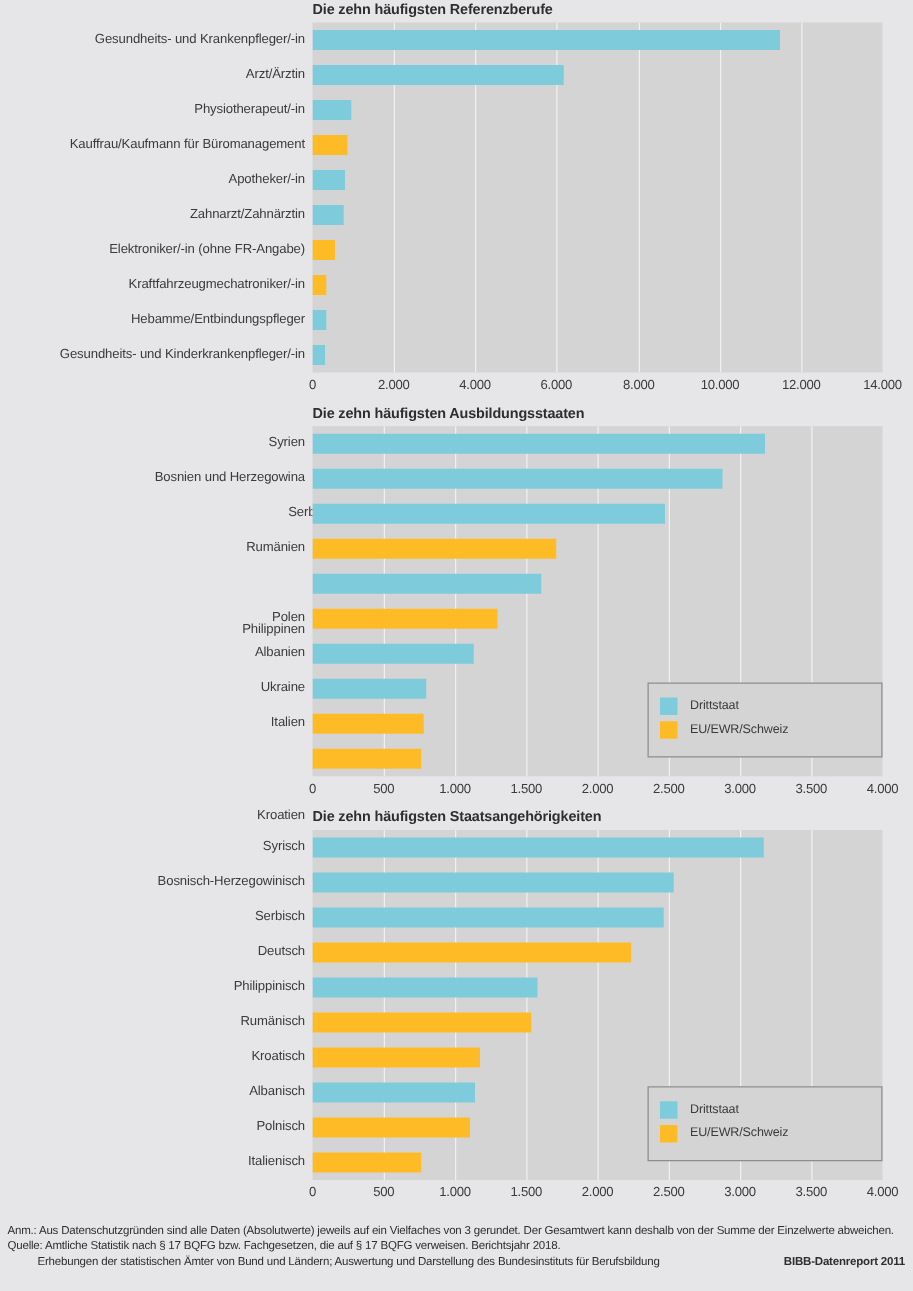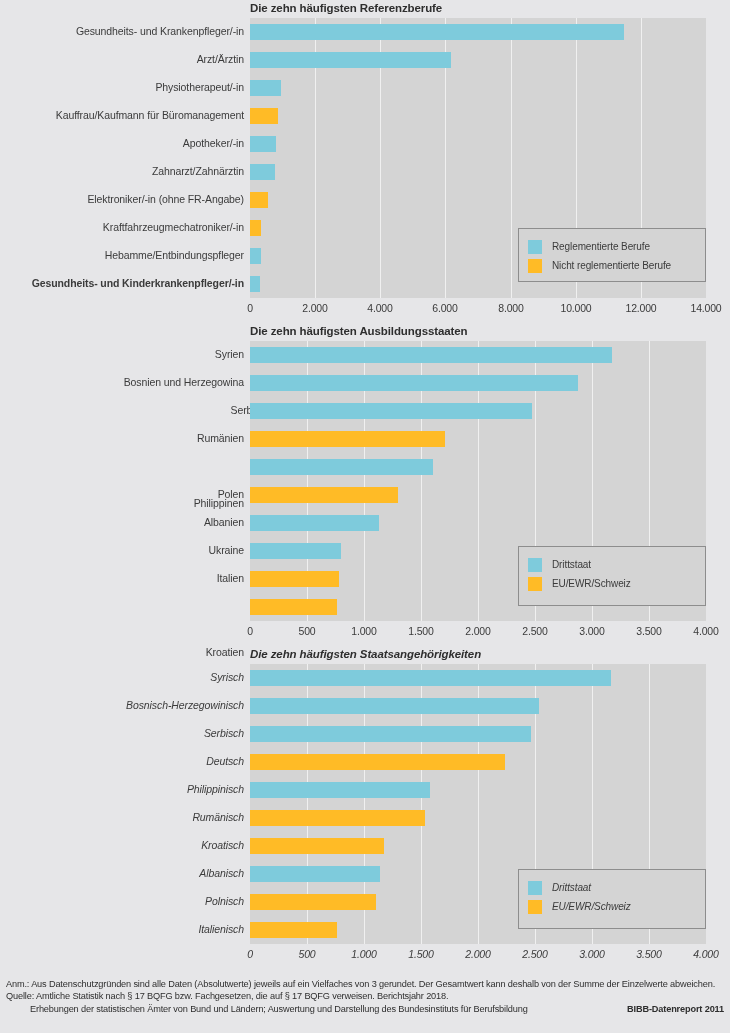--- a/index.html
+++ b/index.html
@@ -162,21 +162,21 @@
       <div class="cat-label" style="right: 486px; top: 137px;">Apotheker/-in</div>
       <div class="val-label" style="left: 283px; top: 137px;">795</div>
       <div class="cat-label" style="right: 486px; top: 165px;">Zahnarzt/Zahnärztin</div>
       <div class="val-label" style="left: 282px; top: 165px;">753</div>
       <div class="cat-label" style="right: 486px; top: 193px;">Elektroniker/-in (ohne FR-Angabe)</div>
       <div class="val-label" style="left: 275px; top: 193px;">543</div>
       <div class="cat-label" style="right: 486px; top: 221px;">Kraftfahrzeugmechatroniker/-in</div>
       <div class="val-label" style="left: 268px; top: 221px;">327</div>
       <div class="cat-label" style="right: 486px; top: 249px; margin-left: 33px;">Hebamme/Entbindungspfleger</div>
       <div class="val-label" style="left: 268px; top: 249px;">324</div>
-      <div class="cat-label" style="right: 486px; top: 277px; font-weight: bold;">Gesundheits- und Kinderkrankenpfleger/-in</div>
+      <div class="cat-label" style="right: 486px; top: 277px;">Gesundheits- und Kinderkrankenpfleger/-in</div>
       <div class="val-label" style="left: 267px; top: 277px;">309</div>
       <div class="plot" style="top: 18px; width: 456px; height: 280px;">
         <div class="gridline" style="left: 65px;"></div>
         <div class="gridline" style="left: 130px;"></div>
         <div class="gridline" style="left: 195px;"></div>
         <div class="gridline" style="left: 261px;"></div>
         <div class="gridline" style="left: 326px;"></div>
         <div class="gridline" style="left: 391px;"></div>
         <div class="bar blue" style="top: 6px; width: 374px; height: 16px;"></div>
         <div class="bar blue" style="top: 34px; width: 201px; height: 16px;"></div>
@@ -191,30 +191,20 @@
       </div>
       <div class="axis" style="top: 302px; width: 456px;">
         <div class="tick" style="left: 0px;">0</div>
         <div class="tick" style="left: 65px;">2.000</div>
         <div class="tick" style="left: 130px;">4.000</div>
         <div class="tick" style="left: 195px;">6.000</div>
         <div class="tick" style="left: 261px;">8.000</div>
         <div class="tick" style="left: 326px;">10.000</div>
         <div class="tick" style="left: 391px;">12.000</div>
         <div class="tick" style="left: 456px;">14.000</div>
-      </div>
-      <div class="legend" style="left: 518px; top: 228px; width: 188px; height: 54px; pointer-events: auto;">
-        <div class="legend-row">
-          <span class="legend-swatch blue"></span>
-          <span class="legend-text">Reglementierte Berufe</span>
-        </div>
-        <div class="legend-row">
-          <span class="legend-swatch orange"></span>
-          <span class="legend-text">Nicht reglementierte Berufe</span>
-        </div>
       </div>
     </div>
     <div class="chart-block" style="top: 0px; height: 814px; pointer-events: none;">
       <div class="chart-title" style="top: 325px;">Die zehn häufigsten Ausbildungsstaaten</div>
       <div class="cat-label" style="right: 486px; top: 348px;">Syrien</div>
       <div class="val-label" style="left: 619px; top: 348px;">3.177</div>
       <div class="cat-label" style="right: 486px; top: 376px;">Bosnien und Herzegowina</div>
       <div class="val-label" style="left: 585px; top: 376px;">2.880</div>
       <div class="cat-label" style="right: 464px; top: 404px;">Serbien</div>
       <div class="val-label" style="left: 539px; top: 404px;">2.472</div>
@@ -266,21 +256,21 @@
         <div class="legend-row">
           <span class="legend-swatch blue"></span>
           <span class="legend-text">Drittstaat</span>
         </div>
         <div class="legend-row">
           <span class="legend-swatch orange"></span>
           <span class="legend-text">EU/EWR/Schweiz</span>
         </div>
       </div>
     </div>
-    <div class="chart-block" style="top: 0px; height: 1033px; pointer-events: none; font-style: italic;">
+    <div class="chart-block" style="top: 0px; height: 1033px; pointer-events: none;">
       <div class="chart-title" style="top: 648px;">Die zehn häufigsten Staatsangehörigkeiten</div>
       <div class="cat-label" style="right: 486px; top: 671px;">Syrisch</div>
       <div class="val-label" style="left: 618px; top: 671px;">3.171</div>
       <div class="cat-label" style="right: 486px; top: 699px;">Bosnisch-Herzegowinisch</div>
       <div class="val-label" style="left: 546px; top: 699px;">2.532</div>
       <div class="cat-label" style="right: 486px; top: 727px;">Serbisch</div>
       <div class="val-label" style="left: 538px; top: 727px;">2.469</div>
       <div class="cat-label" style="right: 486px; top: 755px;">Deutsch</div>
       <div class="val-label" style="left: 512px; top: 755px;">2.235</div>
       <div class="cat-label" style="right: 486px; top: 783px;">Philippinisch</div>

